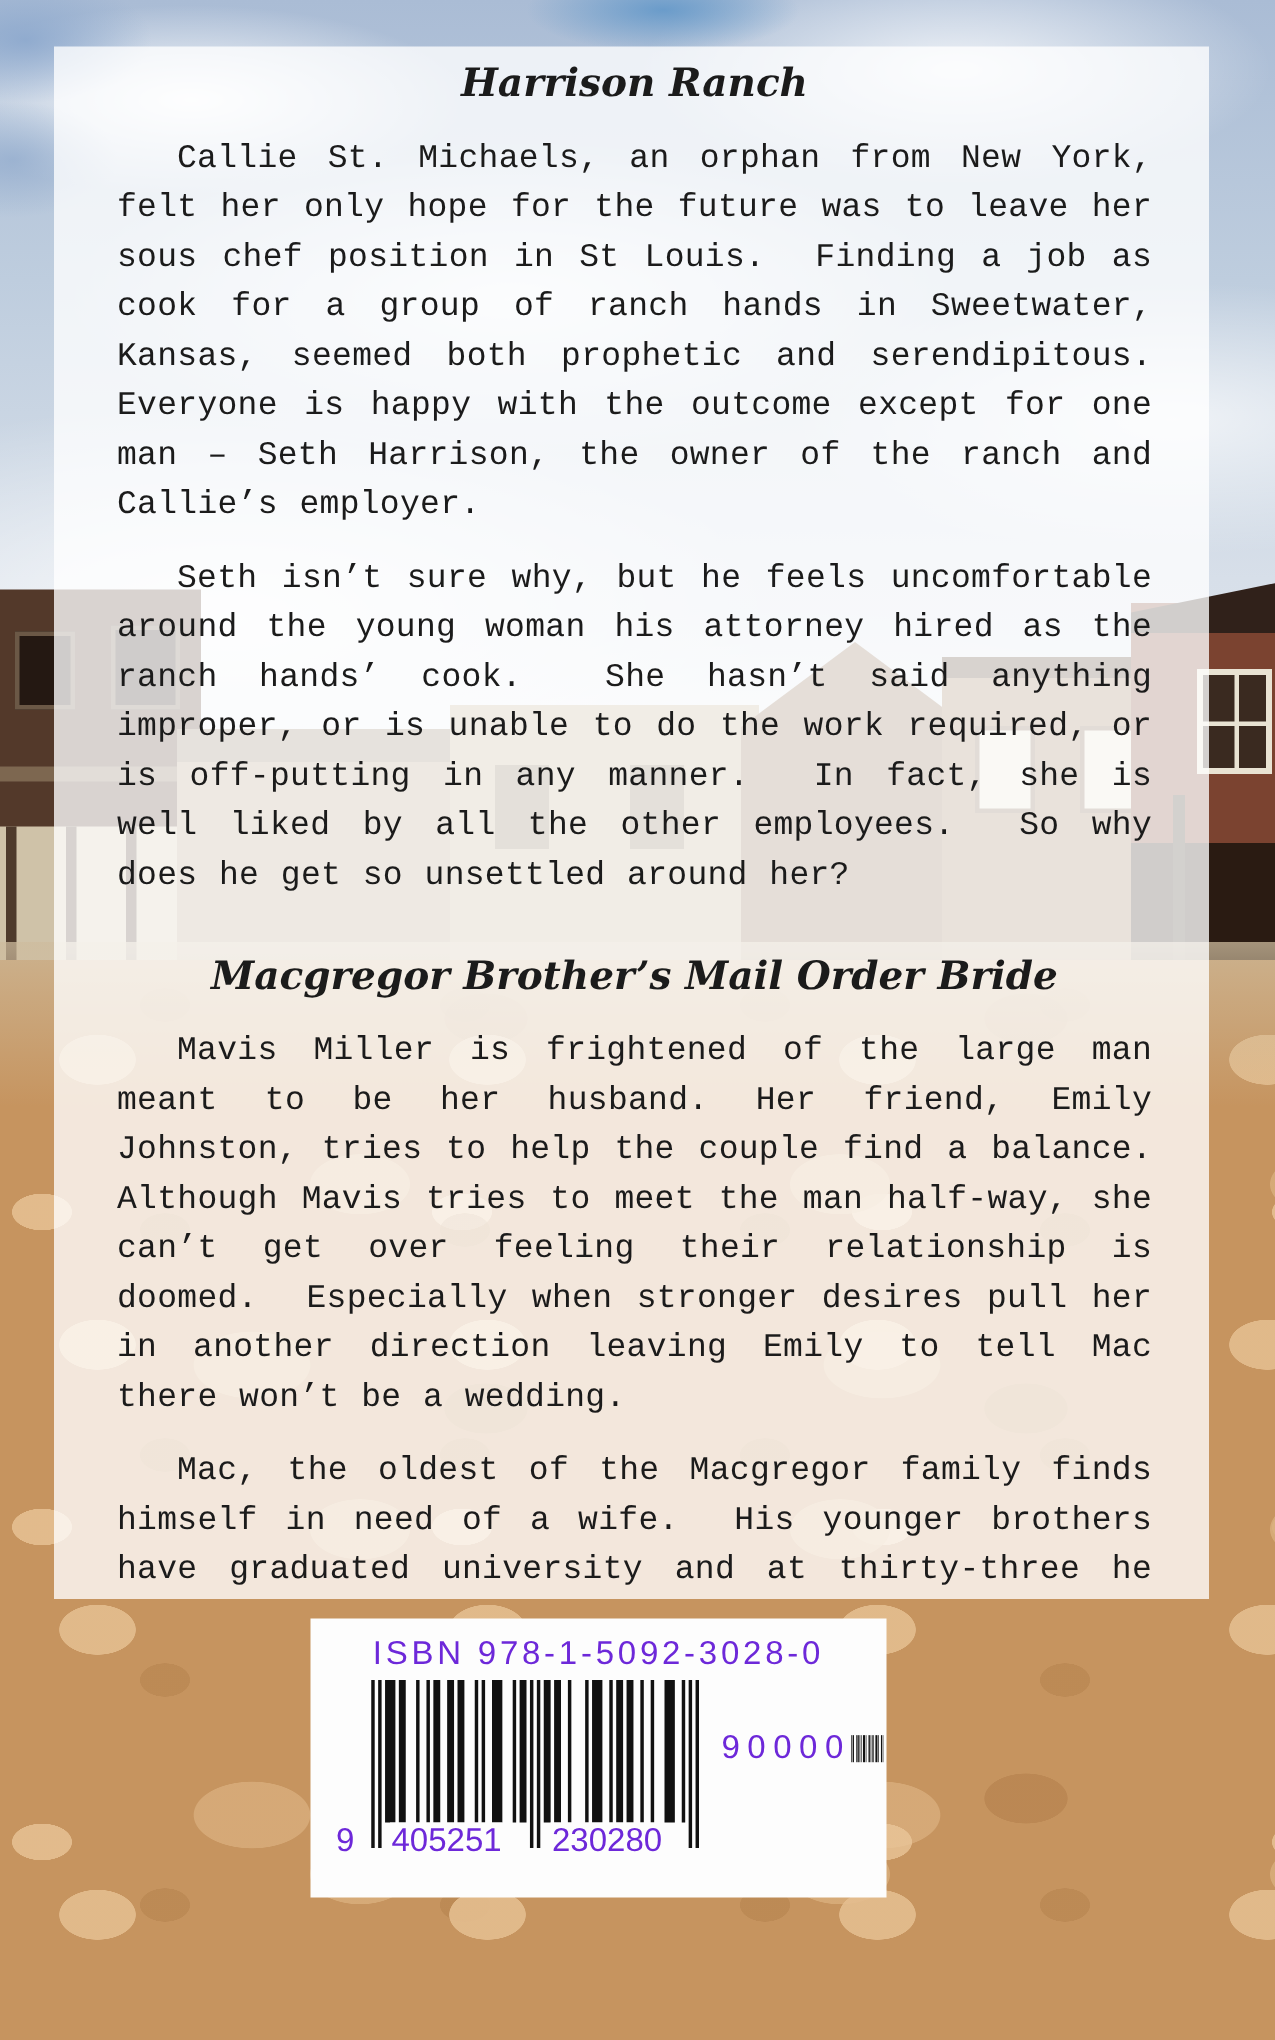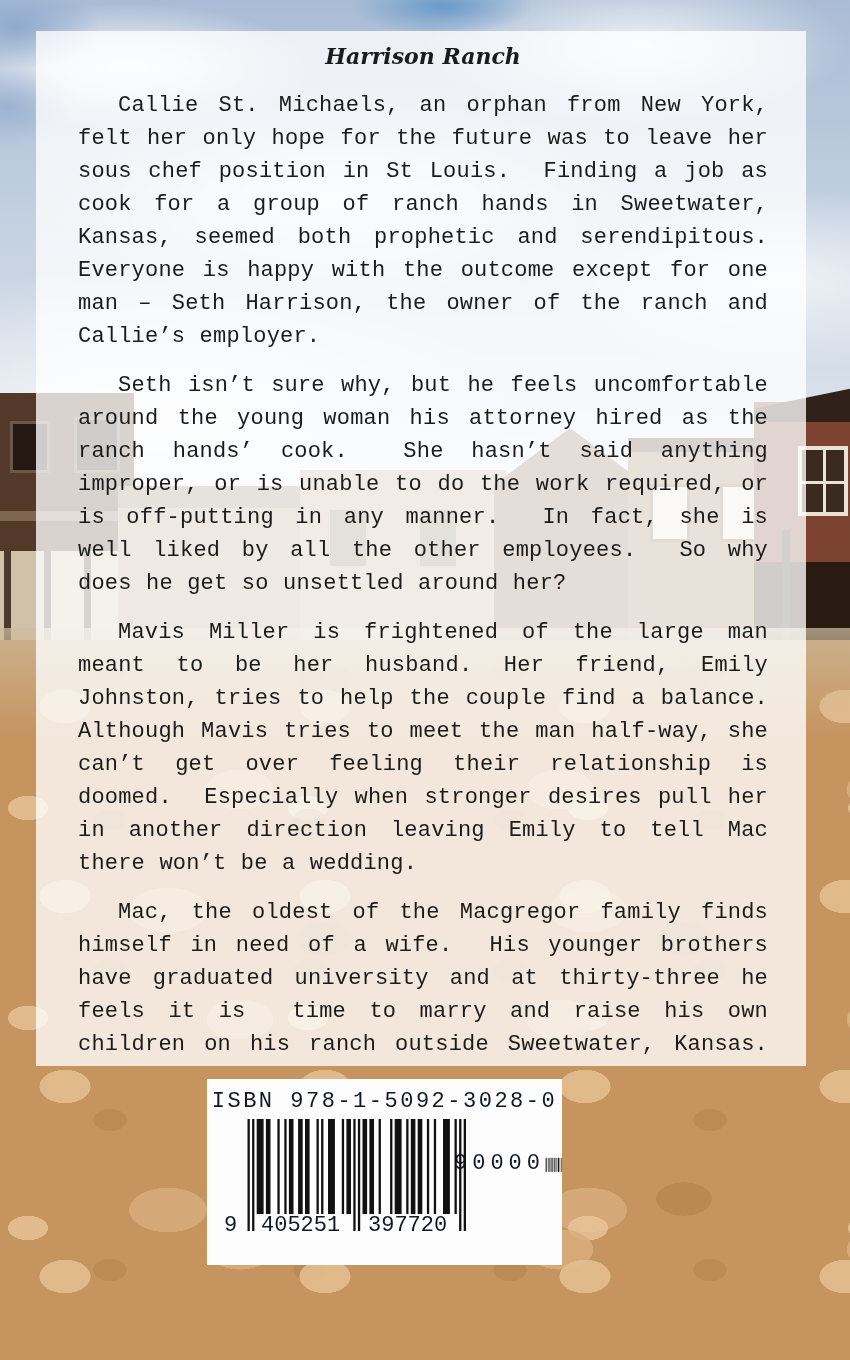--- a/index.html
+++ b/index.html
@@ -63,32 +63,32 @@
   .b-far .shade{position:absolute;left:0;top:160px;width:100%;height:98px;background:#2a1b12;}
   .b-far .post{position:absolute;left:28px;top:128px;width:8px;height:130px;background:#3a2d22;}
   
   .panel{
     position:absolute;left:36px;top:31px;width:770px;height:1035px;
     background:rgba(255,255,255,.78);
     box-sizing:border-box;padding:9px 22px 0 26px;
     color:#1b1b1b;overflow:hidden;
   }
   .panel h2{
-    margin:0 0 3px 0;font-size:22px;line-height:33px;font-weight:bold;font-style:italic;
+    margin:0 0 3px 0;font-size:26px;line-height:33px;font-weight:bold;font-style:italic;
     text-align:center;font-family:"DejaVu Serif", serif;
   }
   .panel h2.second{margin-top:35px;}
   .panel p{
     margin:16px;font-size:22px;line-height:33px;text-align:justify;text-indent:40px;
     letter-spacing:.2px;word-spacing:1px;white-space:pre-wrap;font-family:Liberation Mono, monospace;
   }
   
   .bcbox{
-    position:absolute;left:207px;top:1079px;width:355px;height:186px;background:#fdfdfd;
-    font-family:Liberation Mono, monospace;color:#0f172a;
+    position:absolute;left:207px;top:1079px;width:384px;height:186px;background:#fdfdfd;
+    font-family:Liberation Sans, sans-serif;color:#6d28d9;
   }
   .isbn-line{margin-top:10px;text-align:center;font-size:22px;letter-spacing:2.5px;white-space:nowrap;}
   .bars-row{position:relative;margin:5px 0 0 40px;height:120px;display:flex;gap:14px;align-items:flex-start;}
   .main-bc{position:relative;width:220px;height:118px;}
   .main-bc svg{position:absolute;left:0;top:0;}
   .main-bc .dg{position:absolute;top:95px;font-size:22px;background:#fdfdfd;padding:0 1px;line-height:23px;}
   .main-bc .g0{left:-24px;}
   .main-bc .g1{left:13px;}
   .main-bc .g2{left:120px;}
   .addon{display:flex;flex-direction:row;align-items:center;width:108px;}
@@ -137,20 +137,21 @@
     <span class="post"></span>
   </div>
 
   <div class="sand"></div>
   <div class="street-haze"></div>
 
   <div class="panel">
     <h2>Harrison Ranch</h2>
     <p>Callie St. Michaels, an orphan from New York, felt her only hope for the future was to leave her sous chef position in St Louis.  Finding a job as cook for a group of ranch hands in Sweetwater, Kansas, seemed both prophetic and serendipitous.  Everyone is happy with the outcome except for one man – Seth Harrison, the owner of the ranch and Callie’s employer.</p>
     <p>Seth isn’t sure why, but he feels uncomfortable around the young woman his attorney hired as the ranch hands’ cook.  She hasn’t said anything improper, or is unable to do the work required, or is off-putting in any manner.  In fact, she is well liked by all the other employees.  So why does he get so unsettled around her?</p>
+    <h2 class="second">Macgregor Brother’s Mail Order Bride</h2>
     <p>Mavis Miller is frightened of the large man meant to be her husband. Her friend, Emily Johnston, tries to help the couple find a balance.  Although Mavis tries to meet the man half-way, she can’t get over feeling their relationship is doomed.  Especially when stronger desires pull her in another direction leaving Emily to tell Mac there won’t be a wedding.</p>
     <p>Mac, the oldest of the Macgregor family finds himself in need of a wife.  His younger brothers have graduated university and at thirty-three he feels it is  time to marry and raise his own children on his ranch outside Sweetwater, Kansas.   Answering the ad from a mail-order-bride, he is prepared for anything the young widow brings to the table.</p>
 
   </div>
 
   <div class="bcbox">
     <div class="isbn-line">ISBN 978-1-5092-3028-0</div>
     <div class="bars-row">
       <div class="main-bc">
         <svg id="ean13-svg" width="220" height="113" viewBox="0 0 219 113">
@@ -180,21 +181,21 @@
             <rect x="170.20" y="0" width="4.60" height="95"></rect>
             <rect x="179.40" y="0" width="2.30" height="95"></rect>
             <rect x="186.30" y="0" width="2.30" height="95"></rect>
             <rect x="195.50" y="0" width="6.90" height="95"></rect>
             <rect x="207.00" y="0" width="2.30" height="95"></rect>
             <rect x="211.60" y="0" width="2.30" height="112"></rect>
             <rect x="216.20" y="0" width="2.30" height="112"></rect>
           </svg>
         <span class="dg g0">9</span>
         <span class="dg g1">405251</span>
-        <span class="dg g2">397720</span>
+        <span class="dg g2">230280</span>
       </div>
       <div class="addon">
         <div class="ad-dg">90000</div>
         <svg id="addon-svg" width="104" height="88" viewBox="0 0 104 88">
             <rect x="2.20" y="0" width="2.20" height="86"></rect>
             <rect x="6.60" y="0" width="4.40" height="86"></rect>
             <rect x="17.60" y="0" width="2.20" height="86"></rect>
             <rect x="22.00" y="0" width="4.40" height="86"></rect>
             <rect x="28.60" y="0" width="2.20" height="86"></rect>
             <rect x="33.00" y="0" width="2.20" height="86"></rect>

